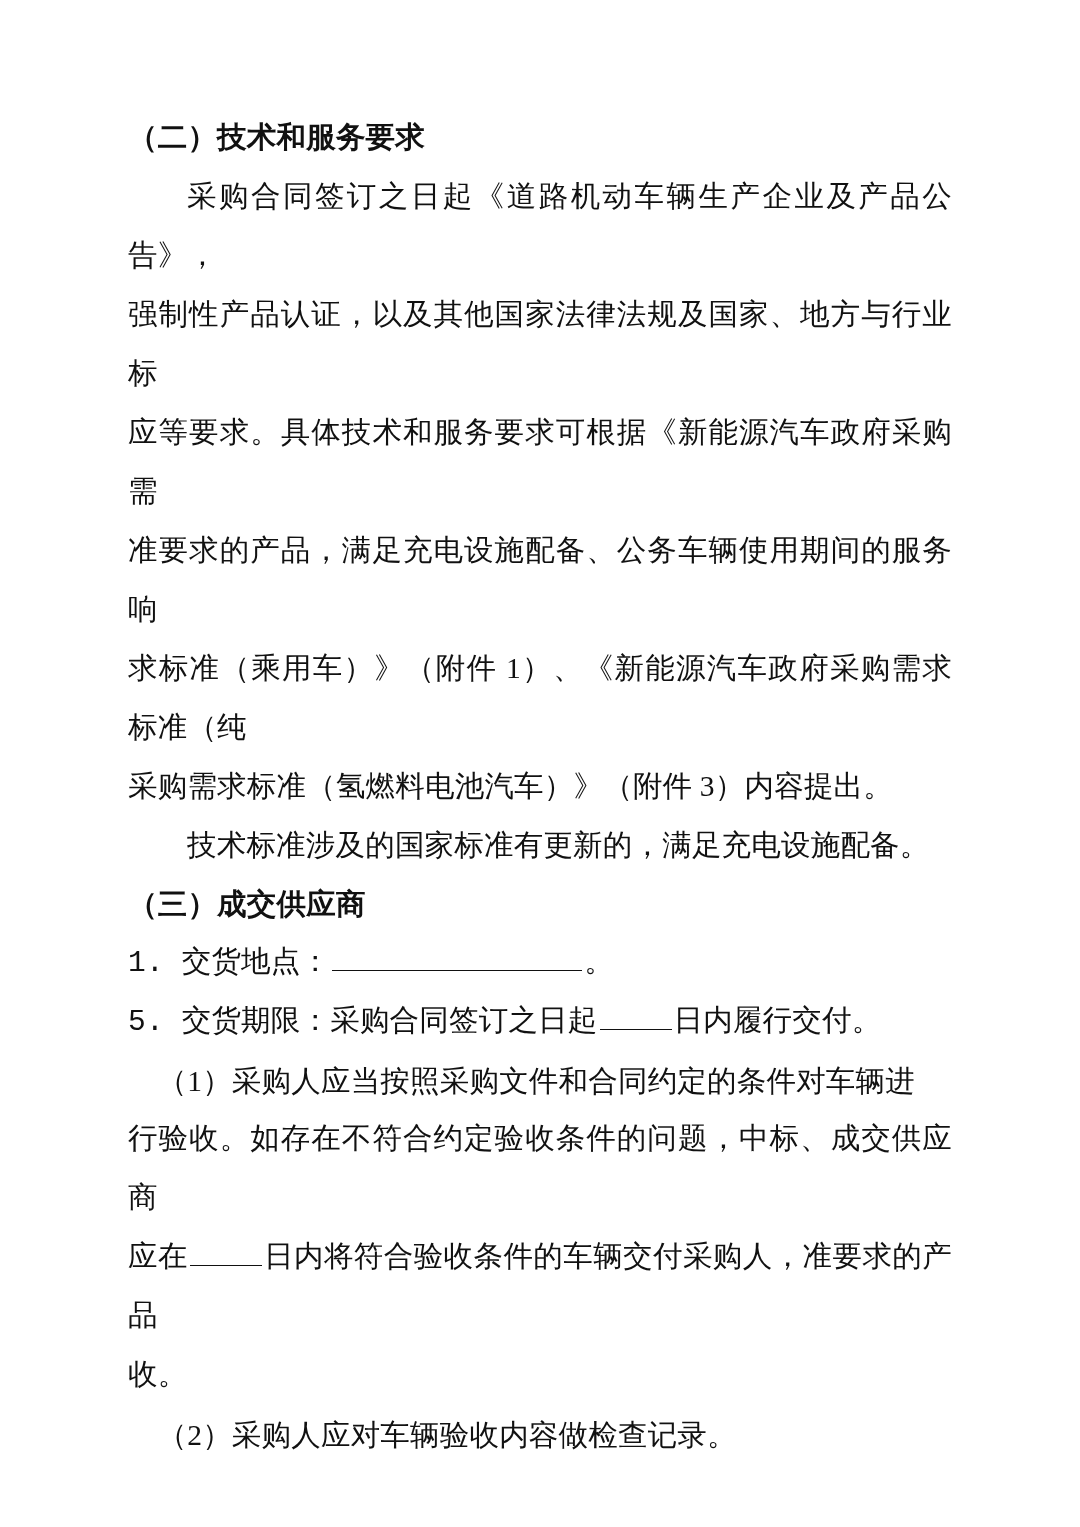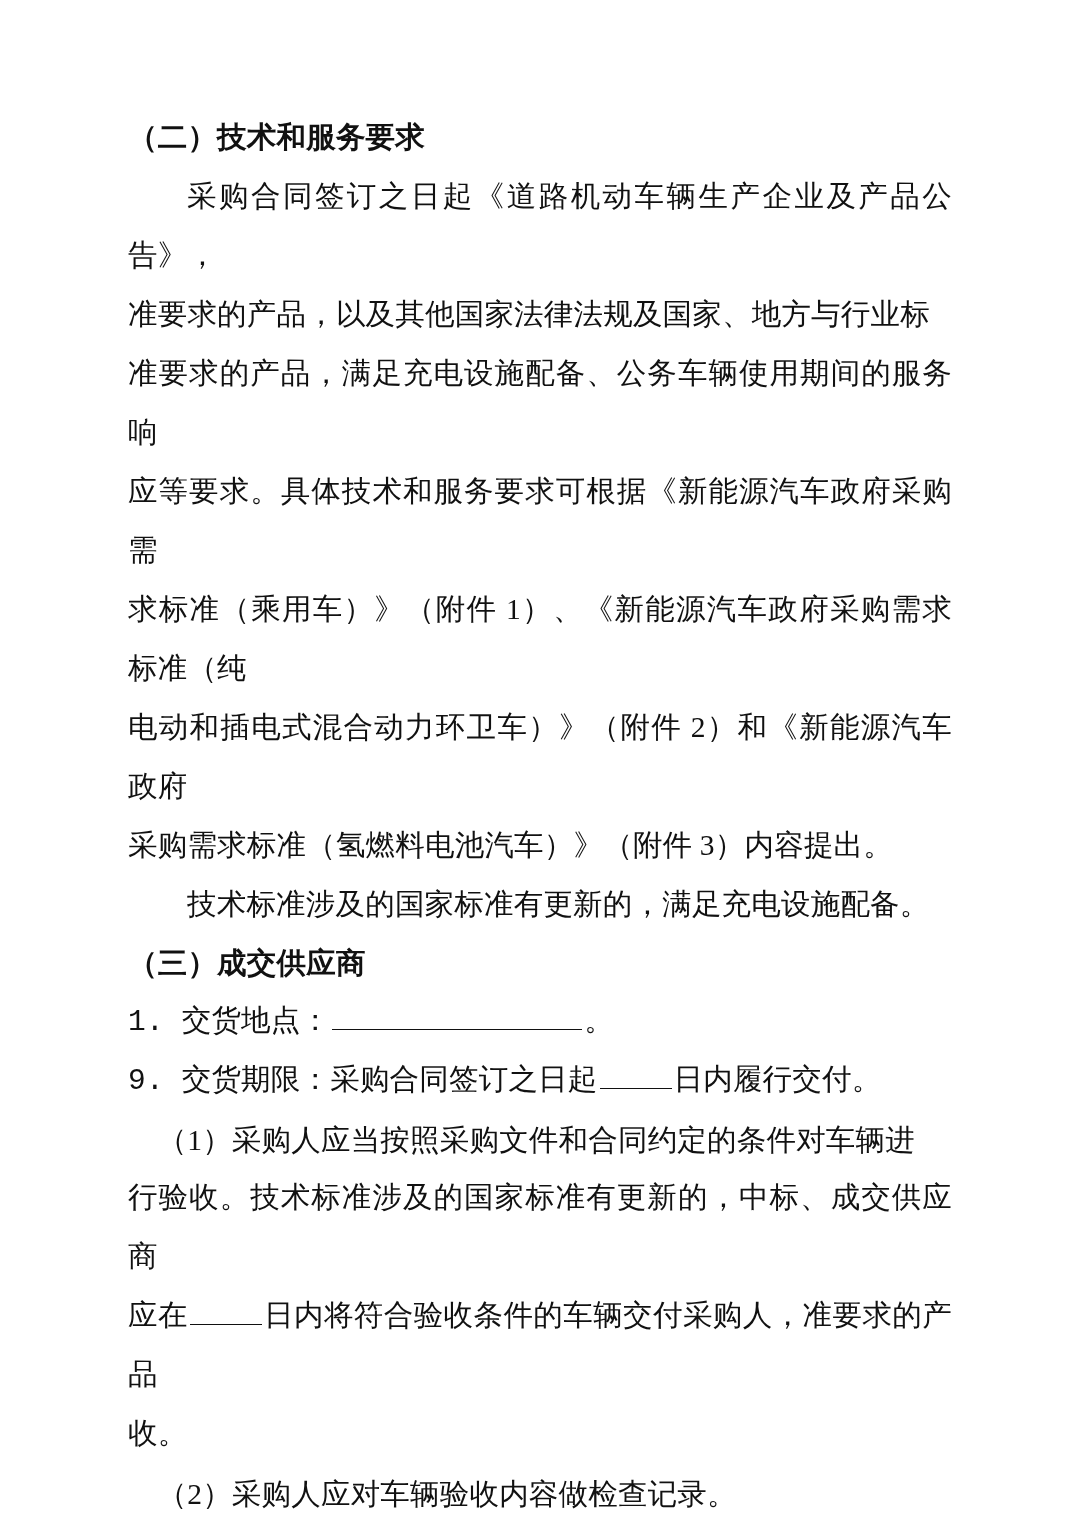--- a/index.html
+++ b/index.html
@@ -70,42 +70,41 @@
 </style>
 </head>
 <body>
 
 <div class="page">
   <div class="doc">
 
     <p class="heading">（二）技术和服务要求</p>
 
     <p class="p-indent">采购合同签订之日起《道路机动车辆生产企业及产品公告》，</p>
-    <p class="p">准要求的产品，以及其他国家法律法规及国家、地方与行业标</p>
+    <p class="p">强制性产品认证，以及其他国家法律法规及国家、地方与行业标</p>
+    <p class="p">应等要求。具体技术和服务要求可根据《新能源汽车政府采购需</p>
     <p class="p">准要求的产品，满足充电设施配备、公务车辆使用期间的服务响</p>
-    <p class="p">应等要求。具体技术和服务要求可根据《新能源汽车政府采购需</p>
     <p class="p">求标准（乘用车）》（附件 1）、《新能源汽车政府采购需求标准（纯</p>
-    <p class="p">电动和插电式混合动力环卫车）》（附件 2）和《新能源汽车政府</p>
     <p class="p">采购需求标准（氢燃料电池汽车）》（附件 3）内容提出。</p>
 
     <p class="p-indent">技术标准涉及的国家标准有更新的，满足充电设施配备。</p>
 
     <p class="heading">（三）成交供应商</p>
 
     <p class="list-item">
       <span>1. 交货地点：</span><span class="blank-long"></span><span>。</span>
     </p>
 
     <p class="list-item">
-      <span>9. 交货期限：采购合同签订之日起</span><span class="blank-short"></span><span>日内履行交付。</span>
+      <span>5. 交货期限：采购合同签订之日起</span><span class="blank-short"></span><span>日内履行交付。</span>
     </p>
 
 
     <p class="list-item-indent">（1）采购人应当按照采购文件和合同约定的条件对车辆进</p>
-    <p class="list-item">行验收。技术标准涉及的国家标准有更新的，中标、成交供应商</p>
+    <p class="list-item">行验收。如存在不符合约定验收条件的问题，中标、成交供应商</p>
     <p class="list-item">
       <span>应在</span><span class="blank-short"></span><span>日内将符合验收条件的车辆交付采购人，准要求的产品</span>
     </p>
     <p class="list-item">收。</p>
 
     <p class="list-item-indent">（2）采购人应对车辆验收内容做检查记录。</p>
 
   </div>
 </div>
 

